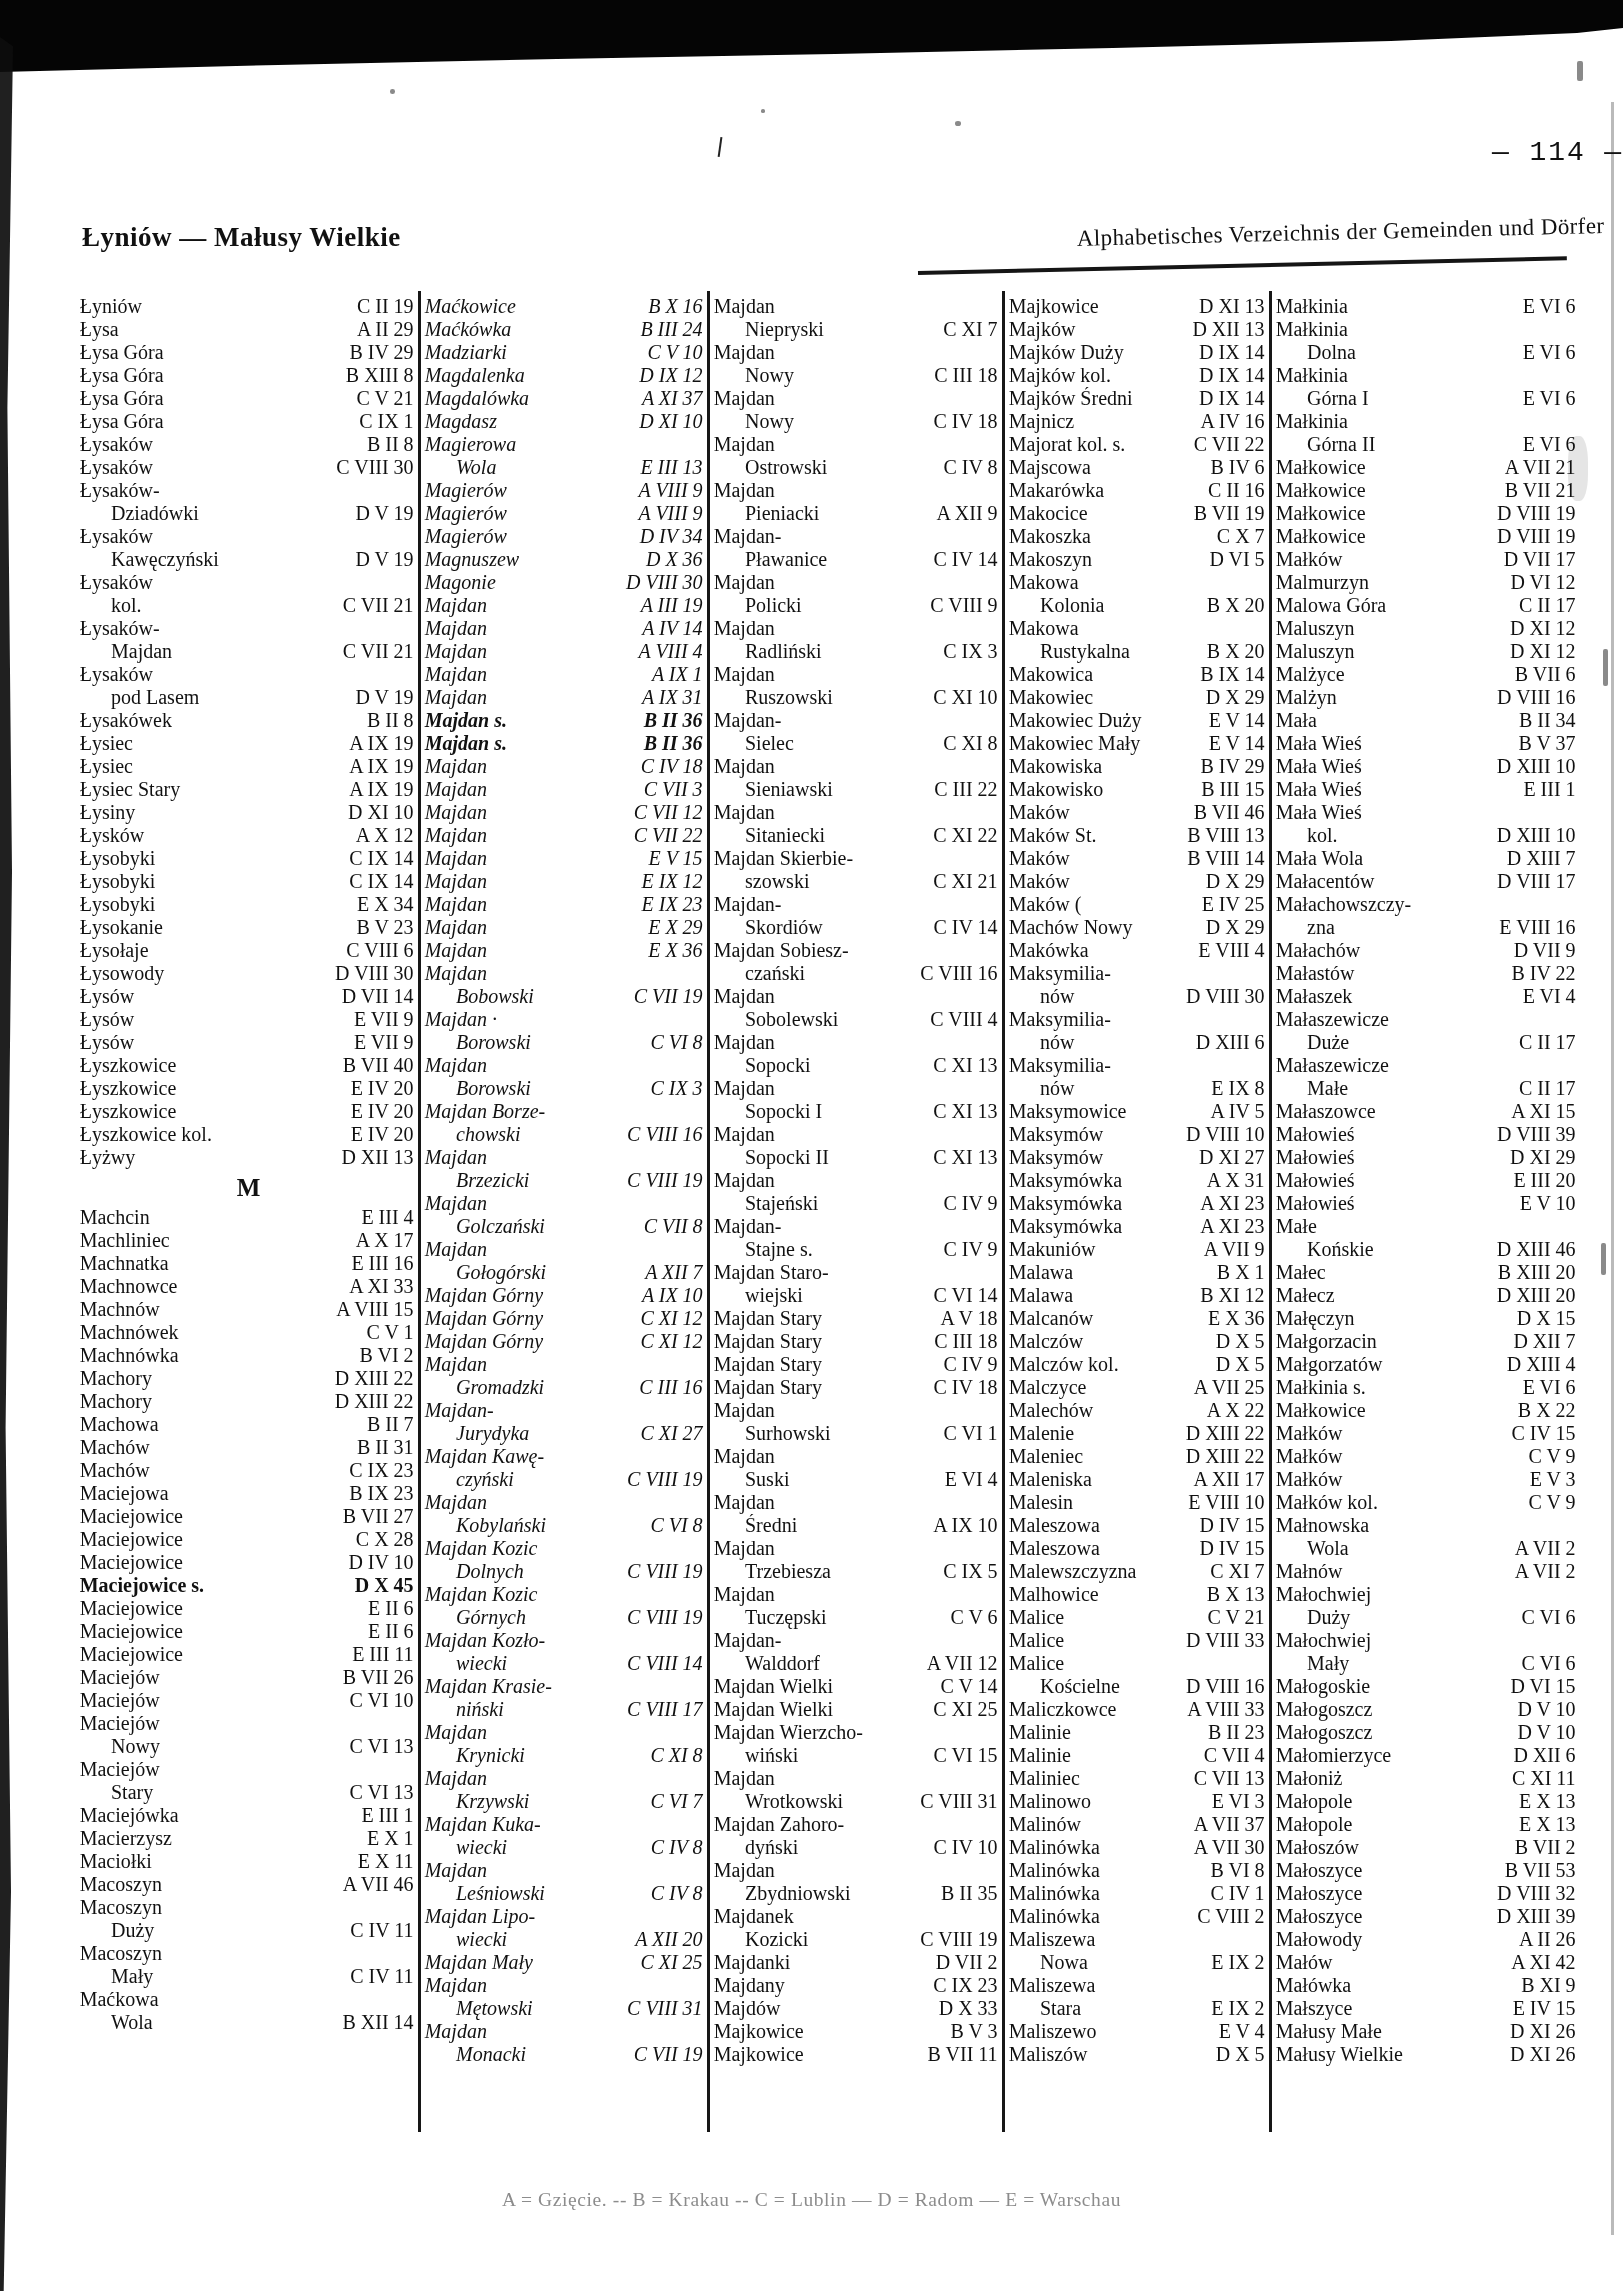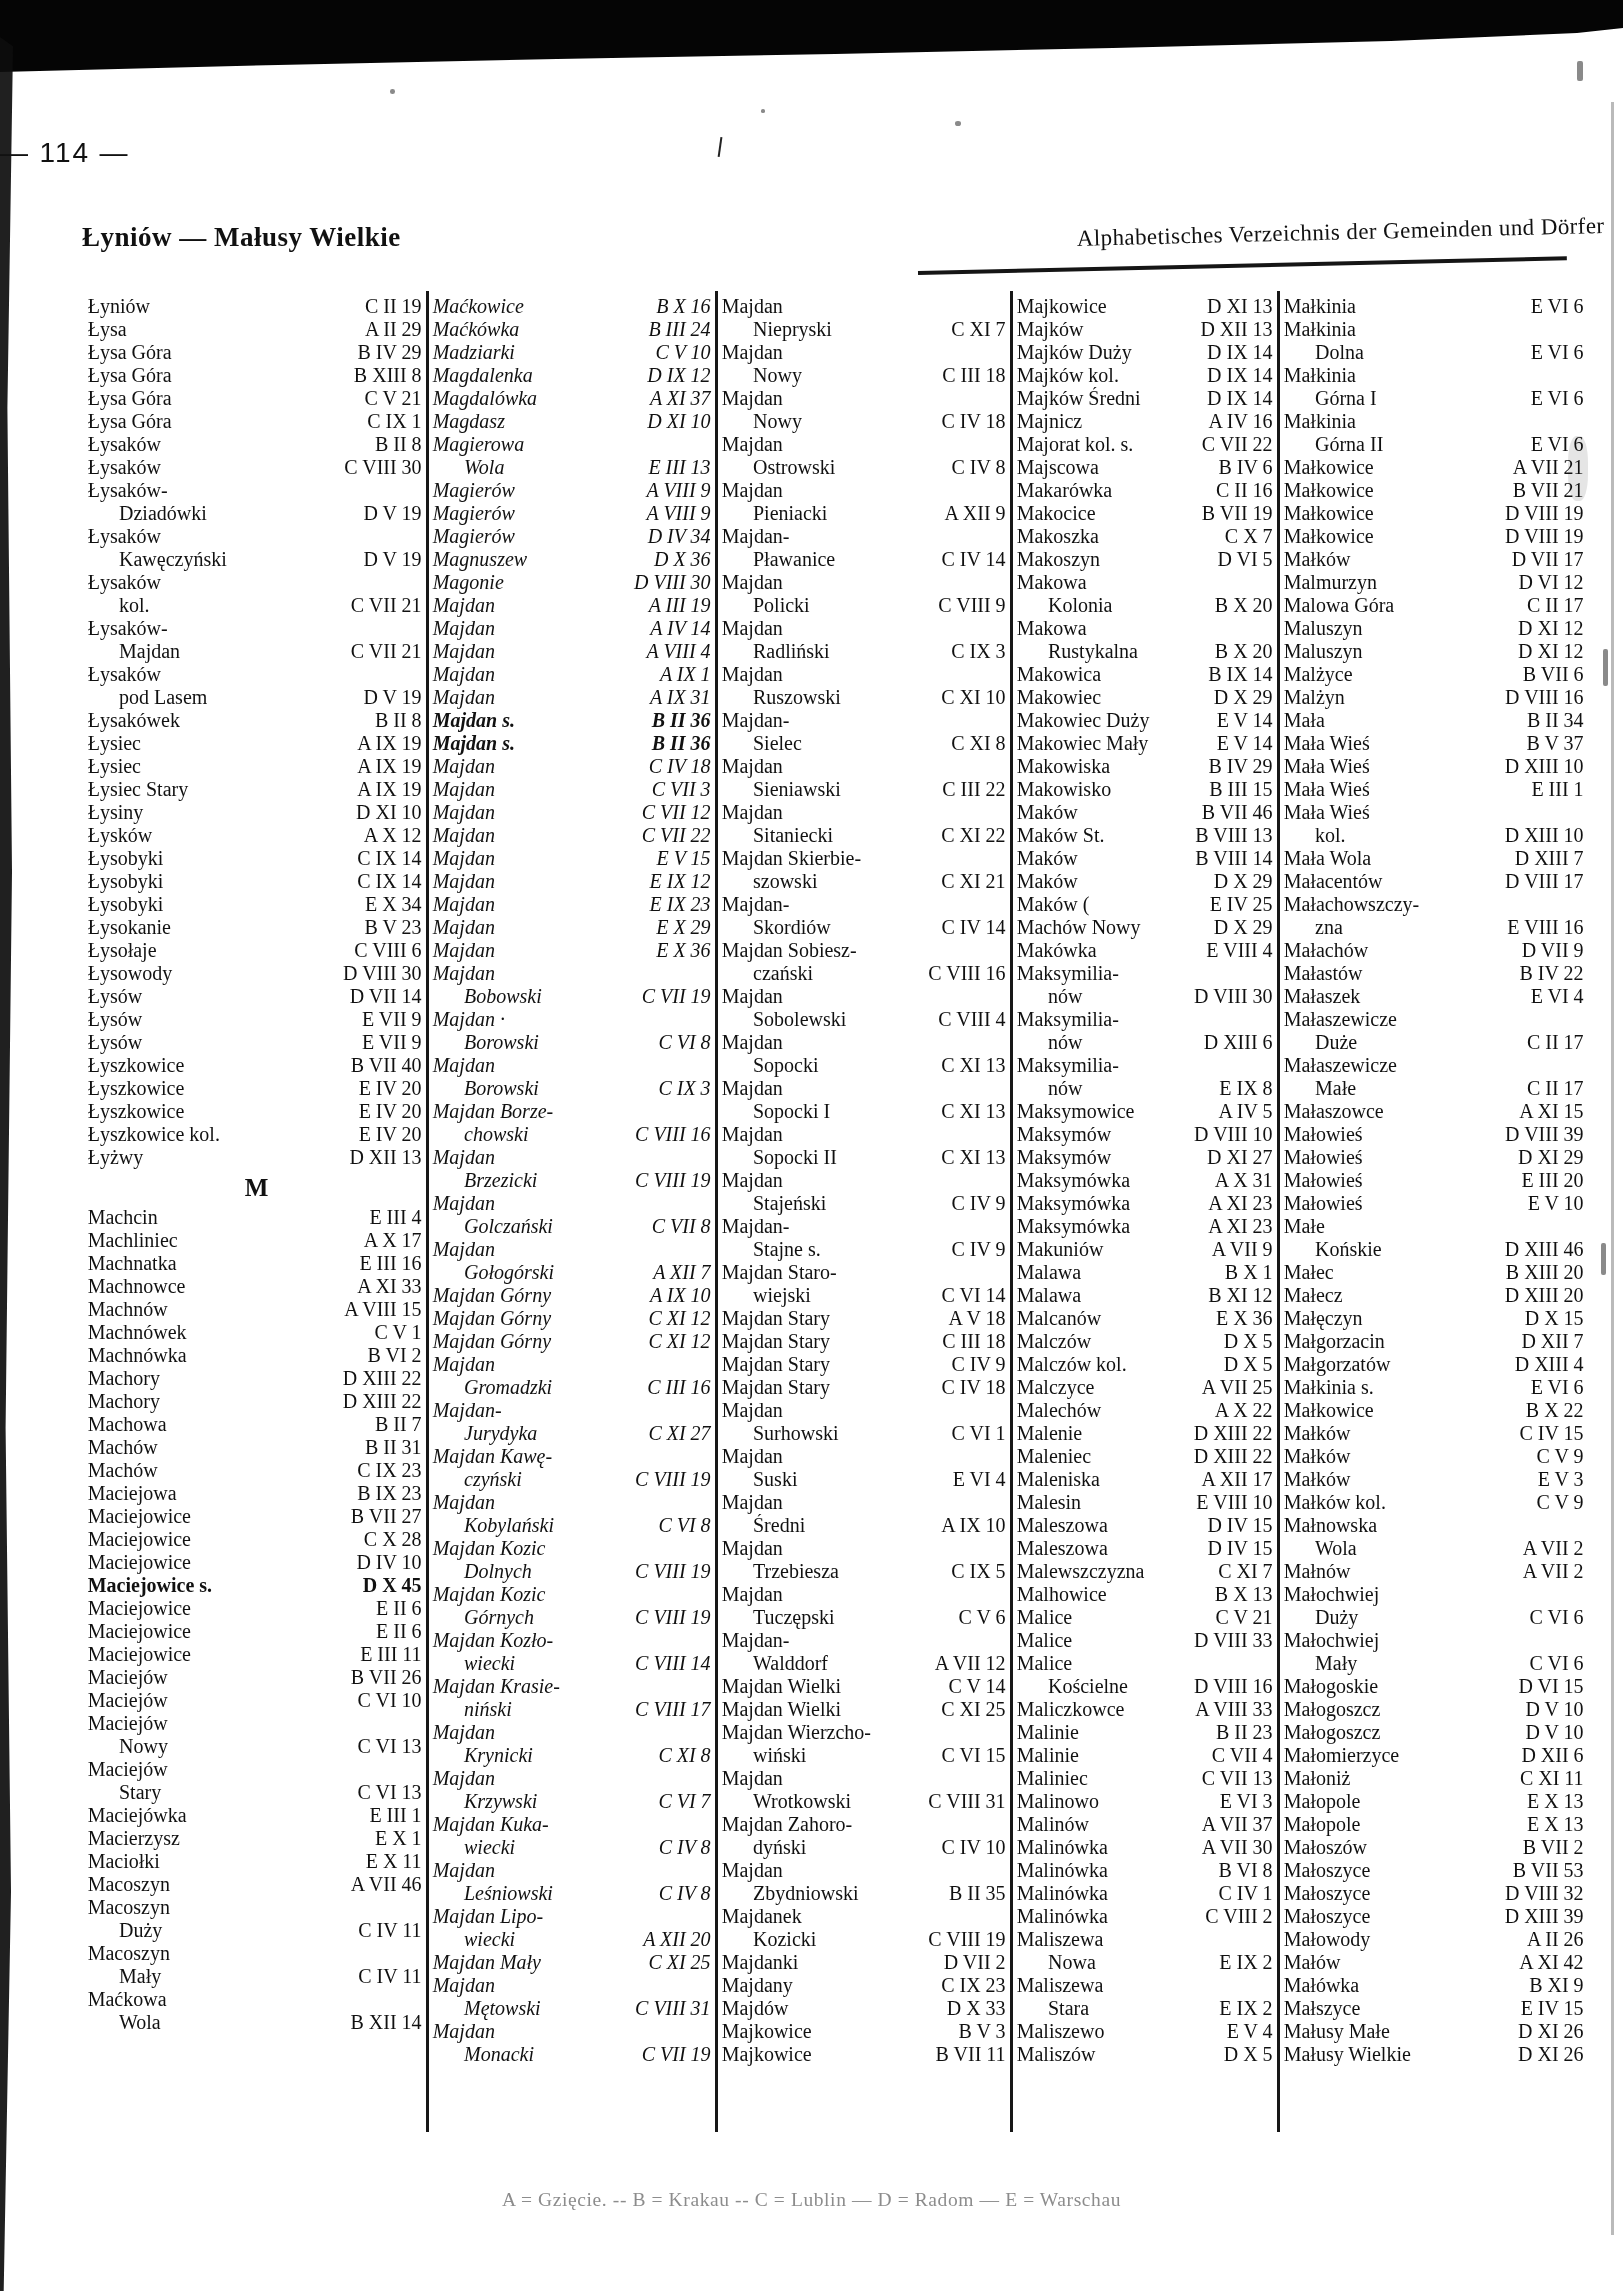--- a/index.html
+++ b/index.html
@@ -19,43 +19,43 @@
   }
   .scan-edge-left{
     position:absolute;left:0;top:37px;width:15px;height:2254px;background:#0d0d0d;
     clip-path:polygon(0 0,13px 9.3px,7.4px 371px,12px 835px,5.6px 1391px,11px 1855px,3.7px 2254px,0 2254px);
     opacity:.92;
   }
   .scan-speck{position:absolute;background:#2a2a2a;border-radius:50%;opacity:.55;}
   .scan-line-r{position:absolute;right:9.3px;top:102px;width:2.8px;height:2133px;background:#3a3a3a;opacity:.35;}
 
   .pagenum{
-    position:absolute;left:0;top:137px;width:1623px;text-align:left;
-    font-size:28px;letter-spacing:1.9px;font-family:Liberation Sans, sans-serif;
+    position:absolute;left:0;top:137px;width:1623px;text-align:right;
+    font-size:28px;letter-spacing:1.9px;font-family:Liberation Mono, monospace;
   }
   .tick{position:absolute;left:719px;top:137px;width:1.9px;height:20.4px;background:#222;transform:rotate(8deg);}
 
   .hdr{position:absolute;top:213px;left:0;width:1623px;height:52px;}
   .hdr-left{
     position:absolute;left:82px;top:9.3px;
     font-weight:bold;font-size:27px;letter-spacing:0.5px;
     font-family:"Liberation Serif",serif;
   }
   .hdr-right{
     position:absolute;right:18.6px;top:0px;
     font-size:23px;letter-spacing:0.4px;
     transform:rotate(-1.4deg);transform-origin:right bottom;
     white-space:nowrap;
   }
   .hdr-rule{
     position:absolute;left:918px;top:271px;width:649px;height:3.7px;background:#151515;
     transform:rotate(-1.3deg);transform-origin:left center;
   }
 
-  .cols{position:absolute;left:76px;top:295px;width:1507px;height:1846px;display:flex;margin-left:8px;}
+  .cols{position:absolute;left:76px;top:295px;width:1507px;height:1846px;display:flex;}
   .col{position:relative;flex:0 0 auto;}
   .col-sep{
     position:absolute;top:-3.7px;width:2.8px;height:1841px;background:#171717;
   }
   .c0{width:345px;}
   .c1{width:289px;font-style:italic;}
   .c2{width:295px;}
   .c3{width:267px;}
   .c4{width:311px;}
 

